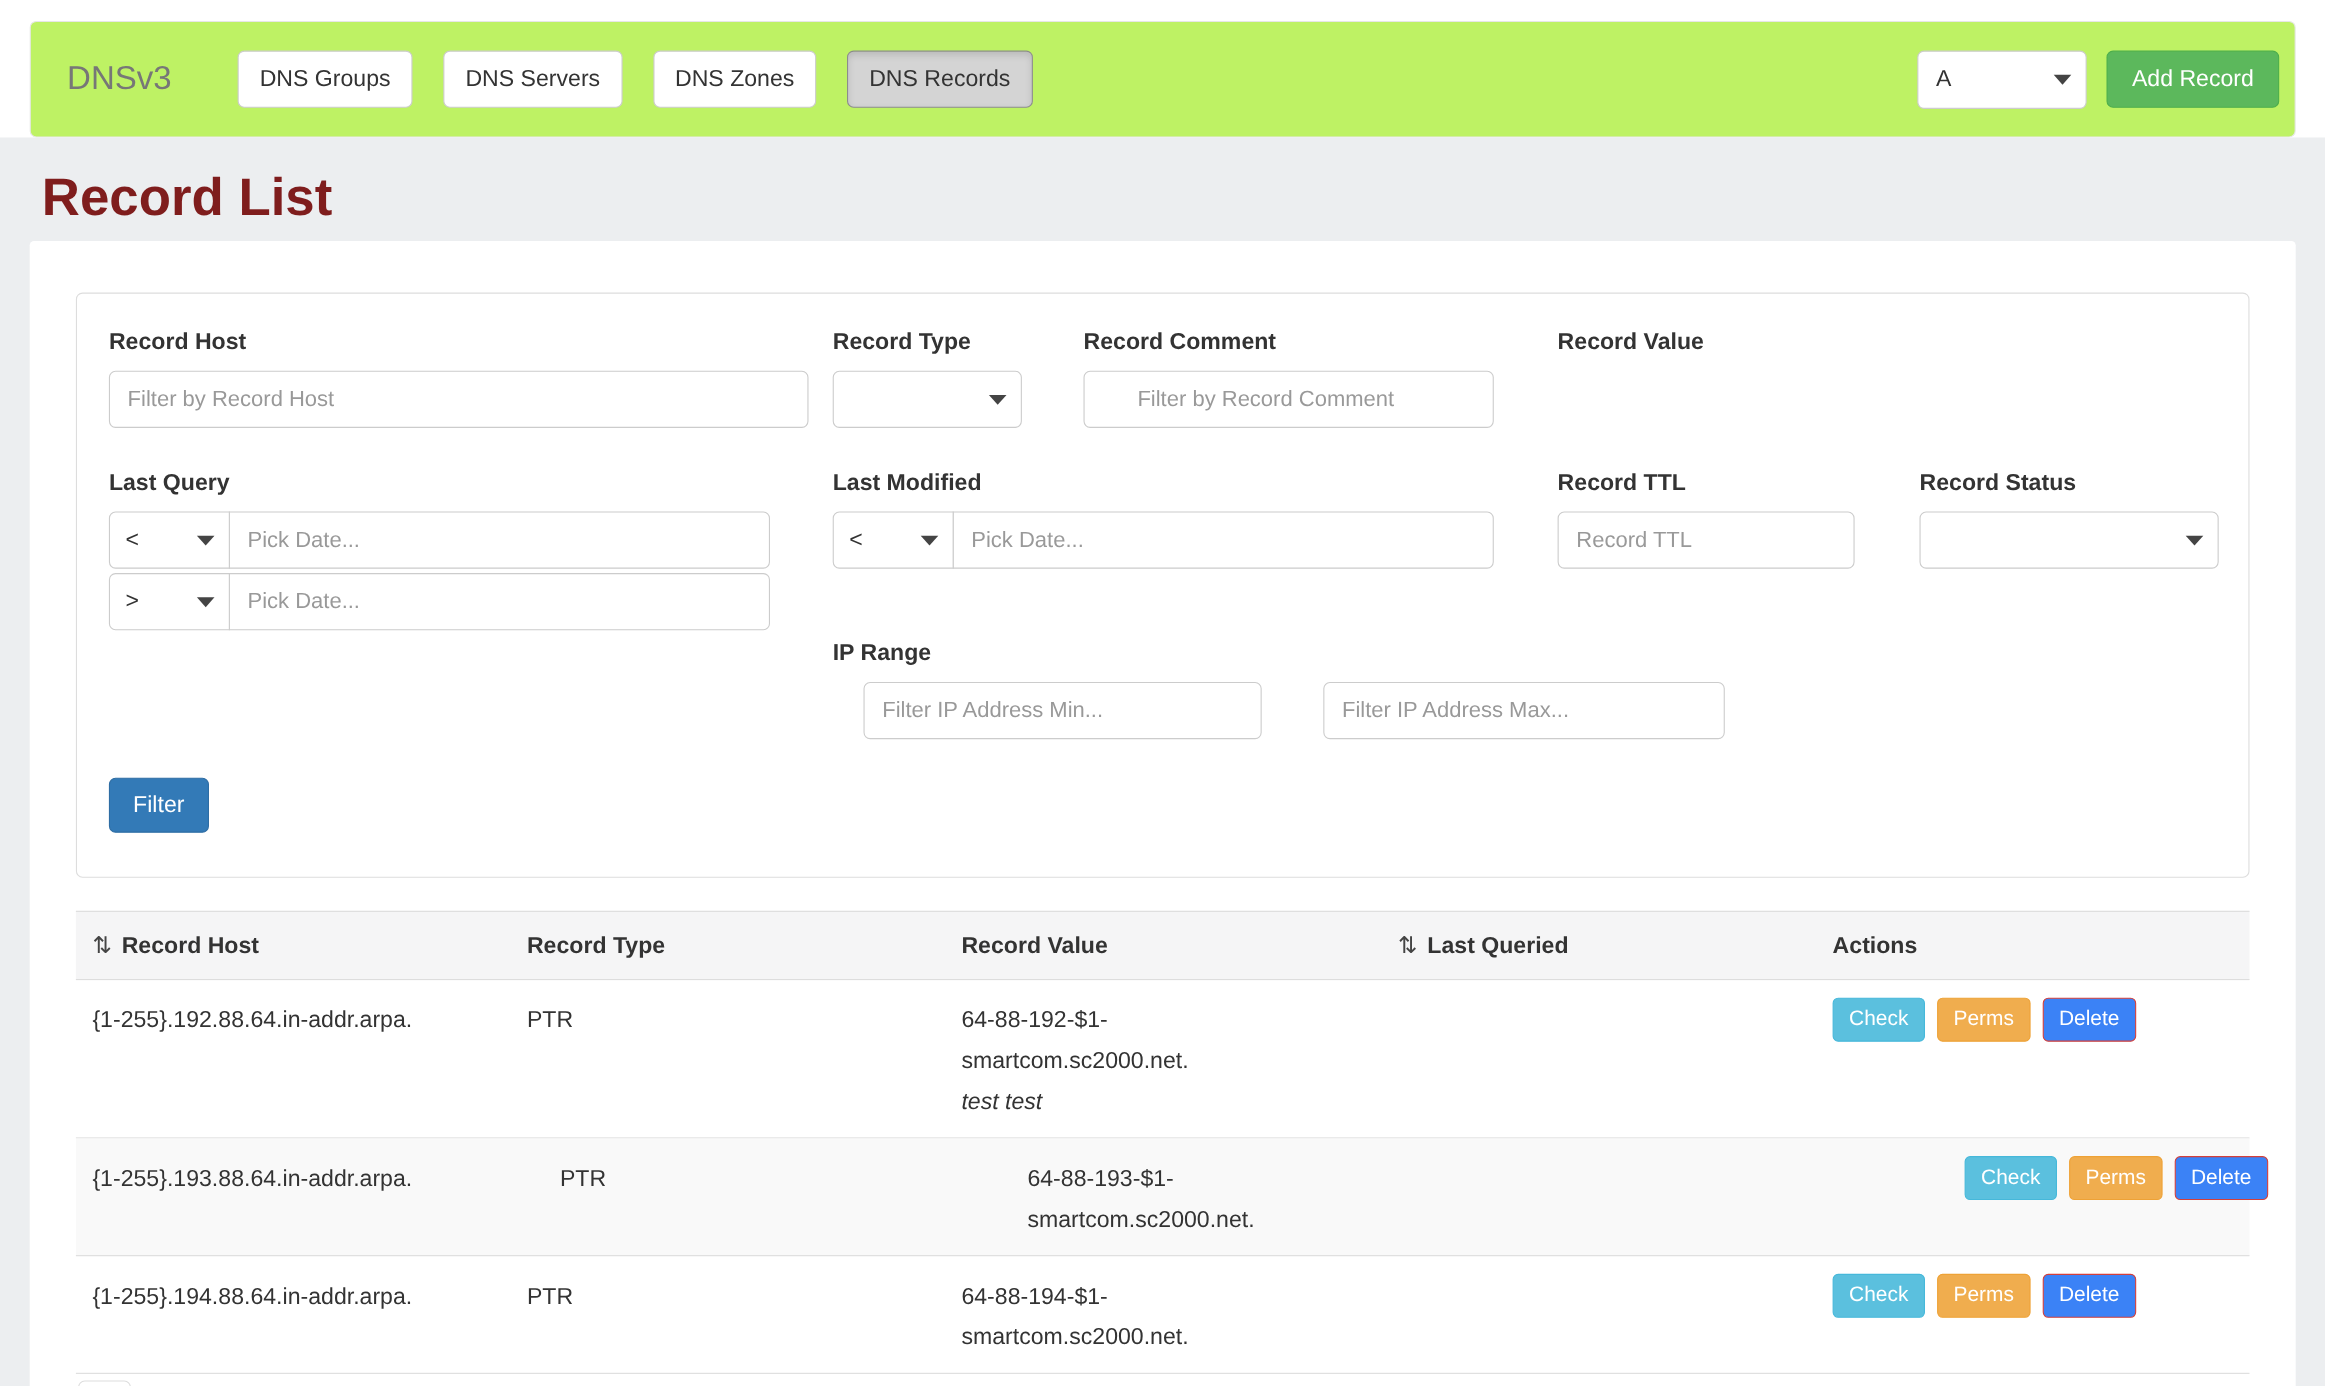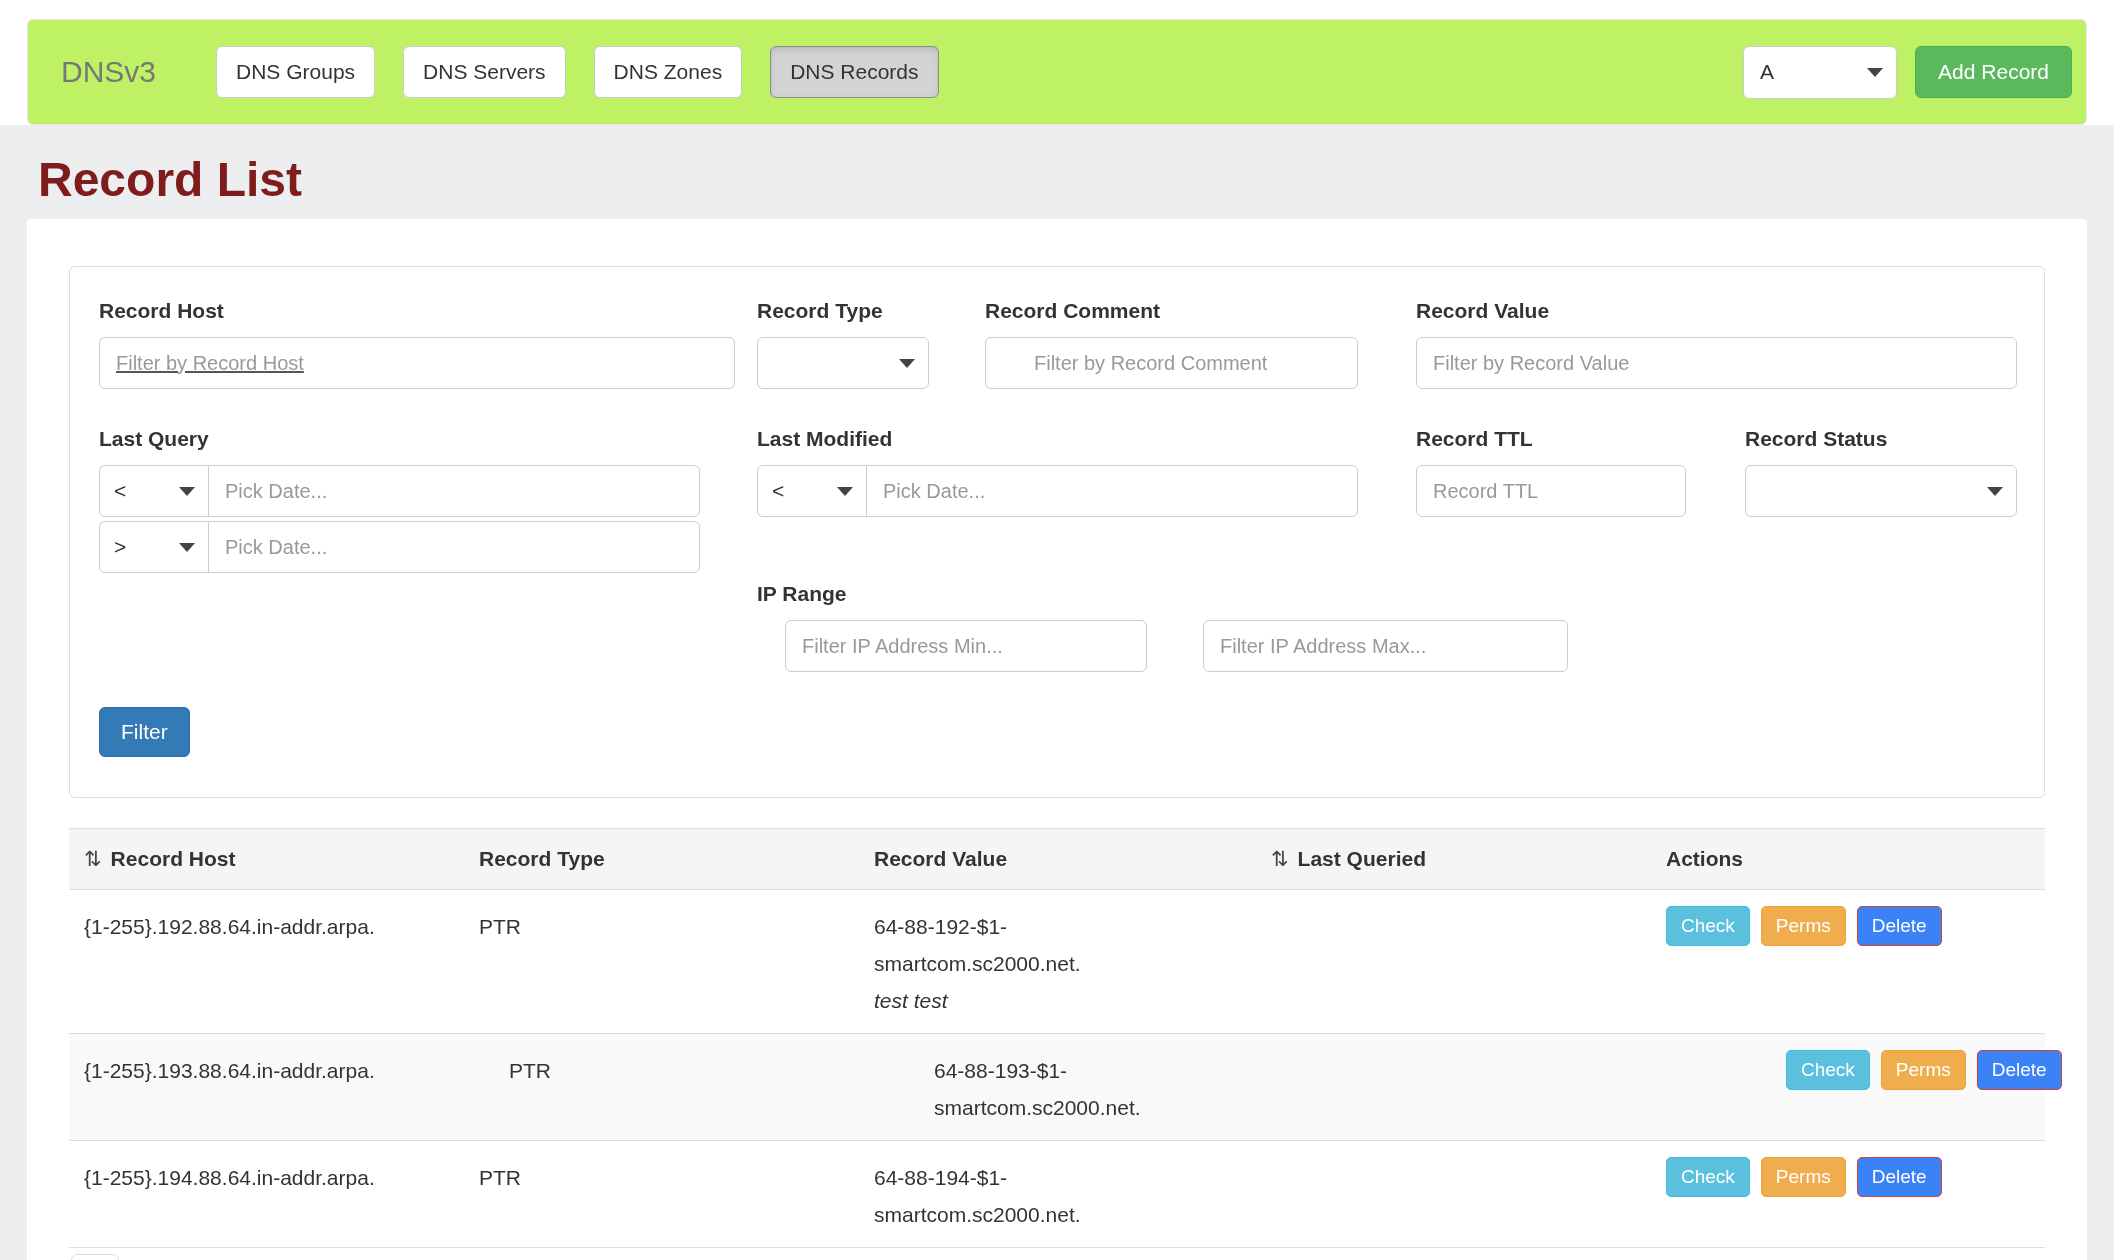--- a/index.html
+++ b/index.html
@@ -131,33 +131,32 @@
 </nav>
 
 <div class="page-section">
   <h1 class="page-title">Record List</h1>
 
   <div class="main-card">
 
     <div class="filter-panel">
 
       <div class="f-label" style="left:29px; top:32px;">Record Host</div>
-      <input class="f-input" style="left: 29px; top: 70px; width: 636px; text-decoration: underline;" placeholder="Filter by Record Host">
+      <input class="f-input" style="left: 29px; top: 70px; width: 636px;" placeholder="Filter by Record Host">
 
       <div class="f-label" style="left:687px; top:32px;">Record Type</div>
       <div class="selectbox f-select" style="left:687px; top:70px; width:172px;">
         <span></span>
         <span class="caret"></span>
       </div>
 
       <div class="f-label" style="left:915px; top:32px;">Record Comment</div>
       <input class="f-input" style="left: 915px; top: 70px; width: 373px; padding-left: 48px;" placeholder="Filter by Record Comment">
 
       <div class="f-label" style="left:1346px; top:32px;">Record Value</div>
-      <input class="f-input" style="left: 1346px; top: 70px; width: 601px;" placeholder="Filter by Record Value">
 
       <div class="f-label" style="left:29px; top:160px;">Last Query</div>
       <div class="input-group" style="left:29px; top:198px; width:601px;">
         <div class="selectbox">
           <span>&lt;</span>
           <span class="caret"></span>
         </div>
         <input class="f-input" placeholder="Pick Date..." style="">
       </div>
       <div class="input-group" style="left:29px; top:254px; width:601px;">

